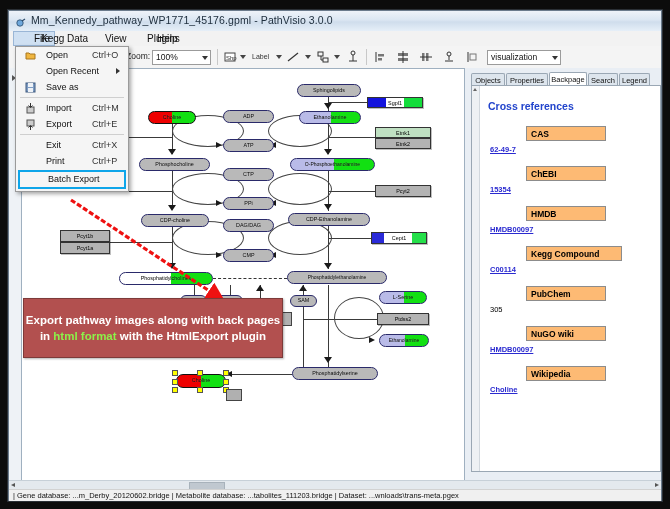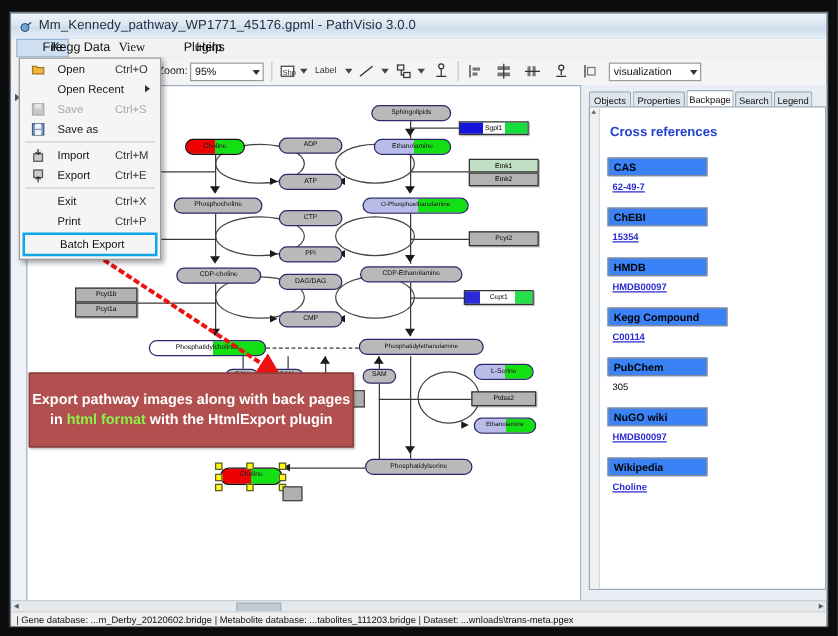--- a/index.html
+++ b/index.html
@@ -111,23 +111,23 @@
      justify-content:center;box-sizing:border-box;border-radius:2px 2px 0 0;}
   .ptab.active{background:#fff;top:0;height:14px;font-size:7.5px;}
   #panelbody{position:absolute;left:6px;top:17px;width:188px;height:385px;background:#fff;
      border:1px solid #9aa7b4;overflow:hidden;}
   #panelscroll{position:absolute;left:0;top:0;width:7px;height:100%;background:#eef1f4;
      border-right:1px solid #d2d8de;}
   #panelscroll .sup{position:absolute;left:1px;top:2px;width:0;height:0;
      border-left:2.5px solid transparent;border-right:2.5px solid transparent;border-bottom:3px solid #666;}
   #panelinner{position:absolute;left:8px;top:0;right:0;height:100%;padding:8px 6px 0 6px;box-sizing:border-box;}
   .xrefhead{font-size:10.5px;font-weight:bold;color:#2244cc;margin:6px 0 14px 2px;}
-  .xbox{border:1px solid #8c8c8c;background:#3b82f6;height:15px;width:80px;
+  .xbox{border:1px solid #8c8c8c;background:#fdba74;height:15px;width:80px;
      display:flex;align-items:center;padding-left:4px;box-sizing:border-box;
-     font-size:8.5px;font-weight:bold;color:#000;margin-bottom:4px;}
+     font-size:8.5px;font-weight:bold;color:#000;margin-bottom:4px;margin-left:40px;}
   .xval{font-size:7.5px;color:#2a2ad0;text-decoration:underline;margin:0 0 12px 4px;font-weight:bold;}
   .xval.plain{color:#000;text-decoration:none;font-weight:normal;}
   .exprdata{font-size:9.5px;font-weight:bold;color:#000;margin:2px 0 0 2px;}
 
   
   #hscroll{position:absolute;left:0;top:469px;width:652px;height:9px;background:#e4e9ee;
      border-top:1px solid #c7d0d8;}
   #hscroll .thumb{position:absolute;left:180px;top:1px;width:34px;height:7px;background:#c0c8d0;
      border:1px solid #a8b2bb;}
   #hscroll .la{position:absolute;left:2px;top:2px;width:0;height:0;
@@ -151,29 +151,29 @@
         <path d="M7 4 L10 2" stroke="#2a4a6a" stroke-width="1.1" fill="none"></path>
       </svg>
     </span>
     <span class="ttext">Mm_Kennedy_pathway_WP1771_45176.gpml - PathVisio 3.0.0</span>
   </div>
 
   <div id="menubar">
     <span class="mi sel" style="left:4px;padding-left:20px;">File</span>
     <span class="mi" style="left:28px;">Kegg</span>
     <span class="mi" style="left:54px;">Data</span>
-    <span class="mi" style="left:82px;font-family:Liberation Serif, serif;">View</span>
+    <span class="mi" style="left:92px;">View</span>
     <span class="mi" style="left:109px;margin-left:25px;">Plugins</span>
     <span class="mi" style="left:144px;">Help</span>
   </div>
 
   <div id="toolbar">
     <span class="zlabel" style="left:117px;">Zoom:</span>
     <span class="combo" style="left:143px;top:4px;width:57px;">
-      <span class="cv">95%</span>
+      <span class="cv">100%</span>
       <span class="carr"></span>
     </span>
     <span class="tbsep" style="left:208px;"></span>
 
     <span class="tbtn" style="left:214px;">
       <svg width="14" height="14" viewBox="0 0 14 14">
             <rect x="2" y="3" width="10" height="8" fill="#fff" stroke="#444"></rect>
             <text x="3" y="10" font-size="6" fill="#333">Shp</text>
           </svg>
     </span>
@@ -425,30 +425,20 @@
               <path d="M1 3h3l1 1h5v5H1z" fill="#f0b640" stroke="#a8761e"></path>
             </svg>
       </span>
       <span class="lbl">Open</span>
       <span class="acc">Ctrl+O</span>
     </div>
     <div class="row">
       <span class="lbl">Open Recent</span>
       <span class="submark"></span>
     </div>
-    <div class="row dis">
-      <span class="ico">
-        <svg width="11" height="11" viewBox="0 0 11 11">
-              <rect x="1" y="1" width="9" height="9" fill="#c9c9c9" stroke="#aaa"></rect>
-              <rect x="3" y="1" width="5" height="4" fill="#e4e4e4"></rect>
-            </svg>
-      </span>
-      <span class="lbl">Save</span>
-      <span class="acc">Ctrl+S</span>
-    </div>
     <div class="row">
       <span class="ico">
         <svg width="11" height="11" viewBox="0 0 11 11">
               <rect x="1" y="1" width="9" height="9" fill="#7f9dc4" stroke="#3f5b80"></rect>
               <rect x="3" y="1" width="5" height="4" fill="#eef2f7"></rect>
               <rect x="3" y="6" width="5" height="4" fill="#eef2f7"></rect>
             </svg>
       </span>
       <span class="lbl">Save as</span>
     </div>

